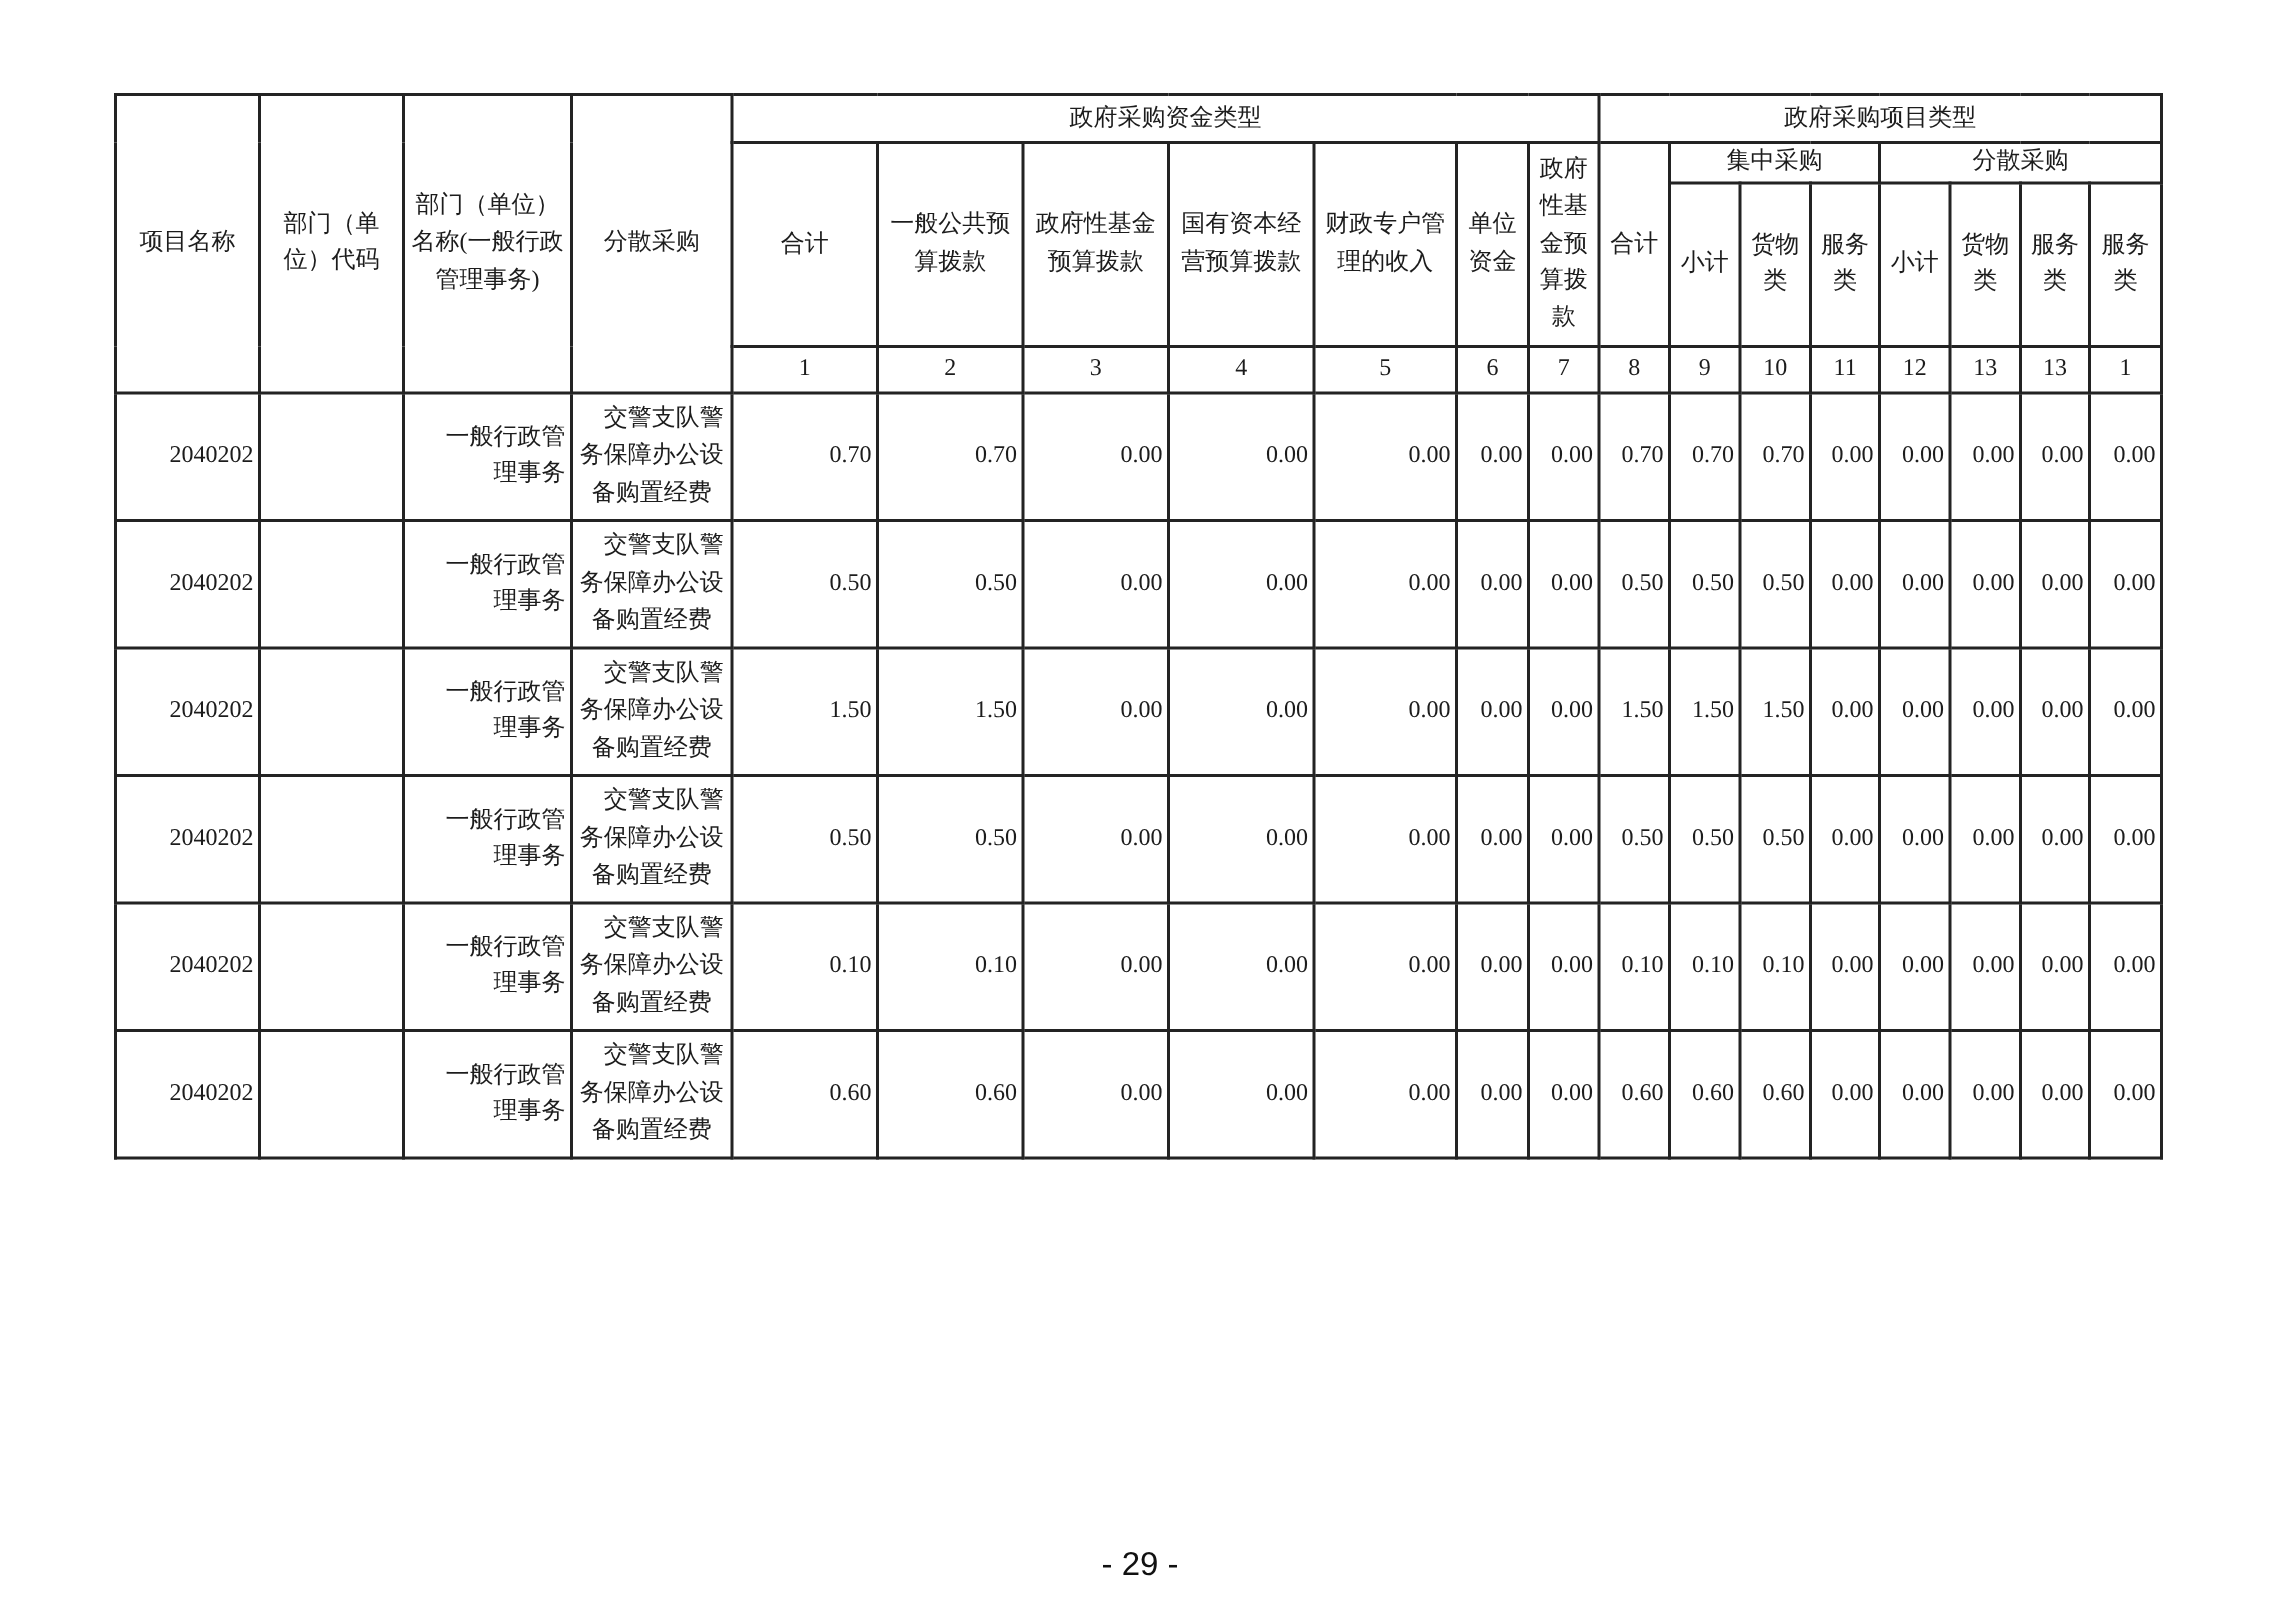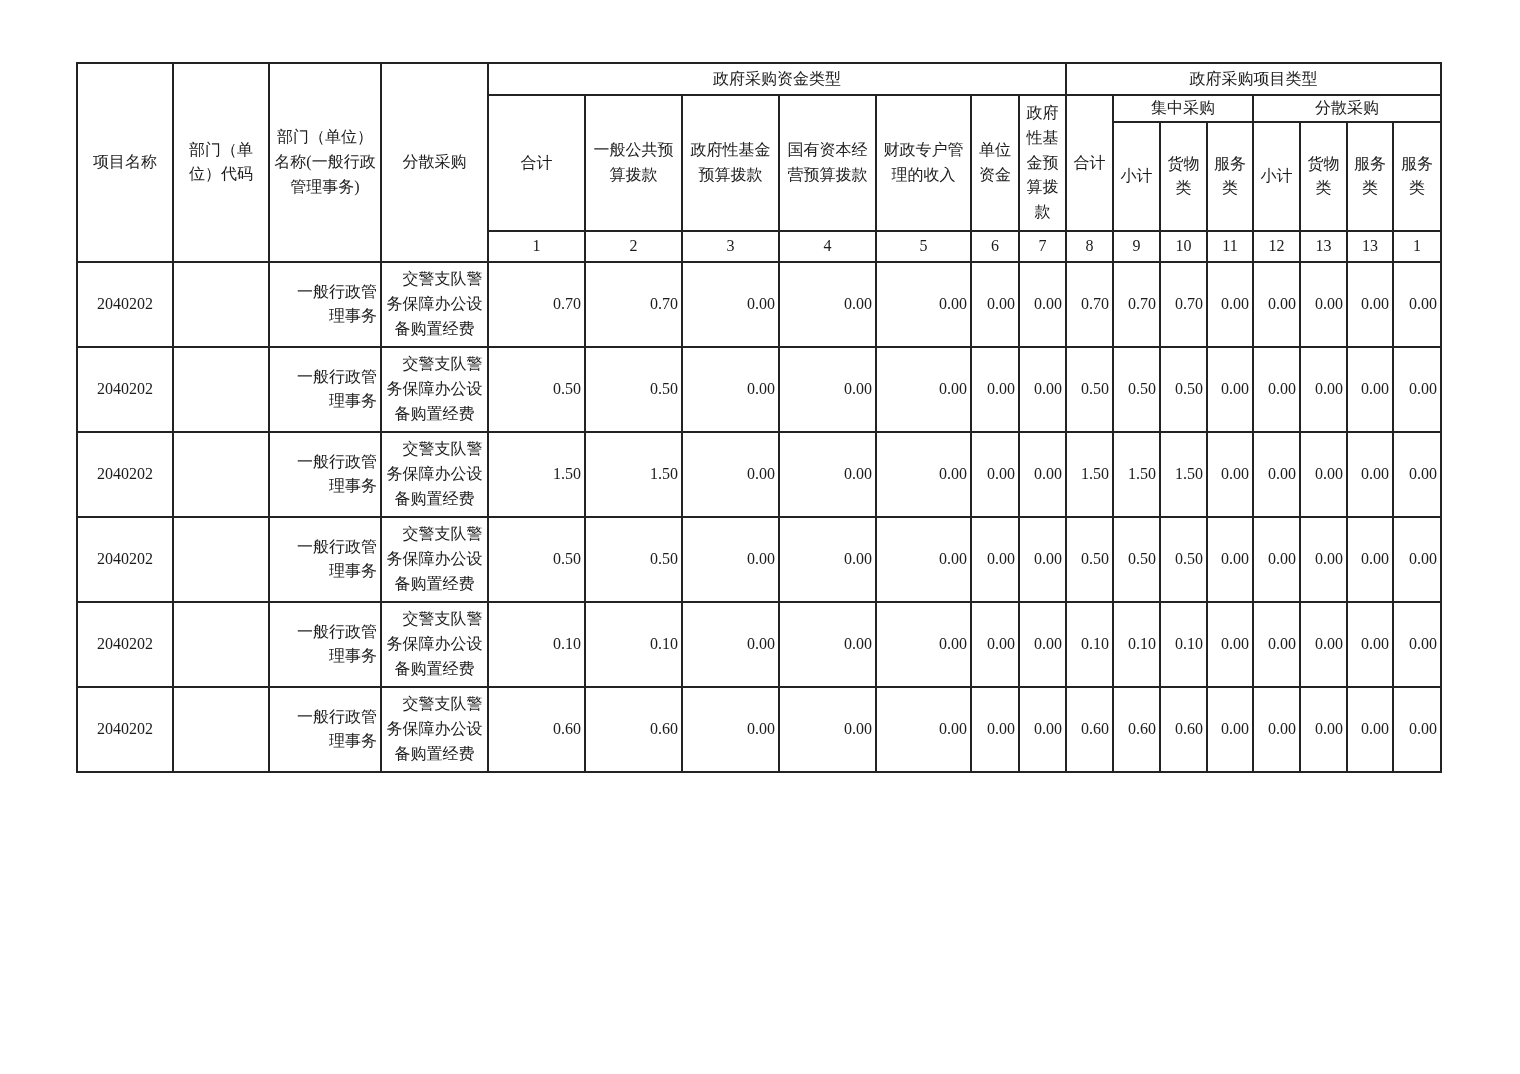--- a/index.html
+++ b/index.html
@@ -30,21 +30,21 @@
     overflow: hidden;
     word-break: normal;
   }
   table.budget th { text-align: center; }
   tr.band1   { height: 32px; }
   tr.band2   { height: 26px; }
   tr.band3   { height: 109px; }
   tr.numrow  { height: 31px; }
   tr.data-row { height: 85px; }
   td.num-col { text-align: center; font-size: 15px; }
-  td.code-cell { text-align: center; }
+  td.code-cell { text-align: right; }
   td.dept-name-cell {
     text-align: right;
     text-indent: 1em;
     padding: 0 2px;
   }
   td.project-name-cell {
     text-align: center;
     text-indent: 1em;
     padding: 0 2px;
   }
@@ -261,14 +261,15 @@
           <td class="val">0.60</td>
           <td class="val">0.00</td>
           <td class="val">0.00</td>
           <td class="val">0.00</td>
           <td class="val">0.00</td>
           <td class="val">0.00</td>
         </tr>
       </tbody>
   </table>
 
+  <div class="footer">- 29 -</div>
 
 </div>
 
 </body></html>

